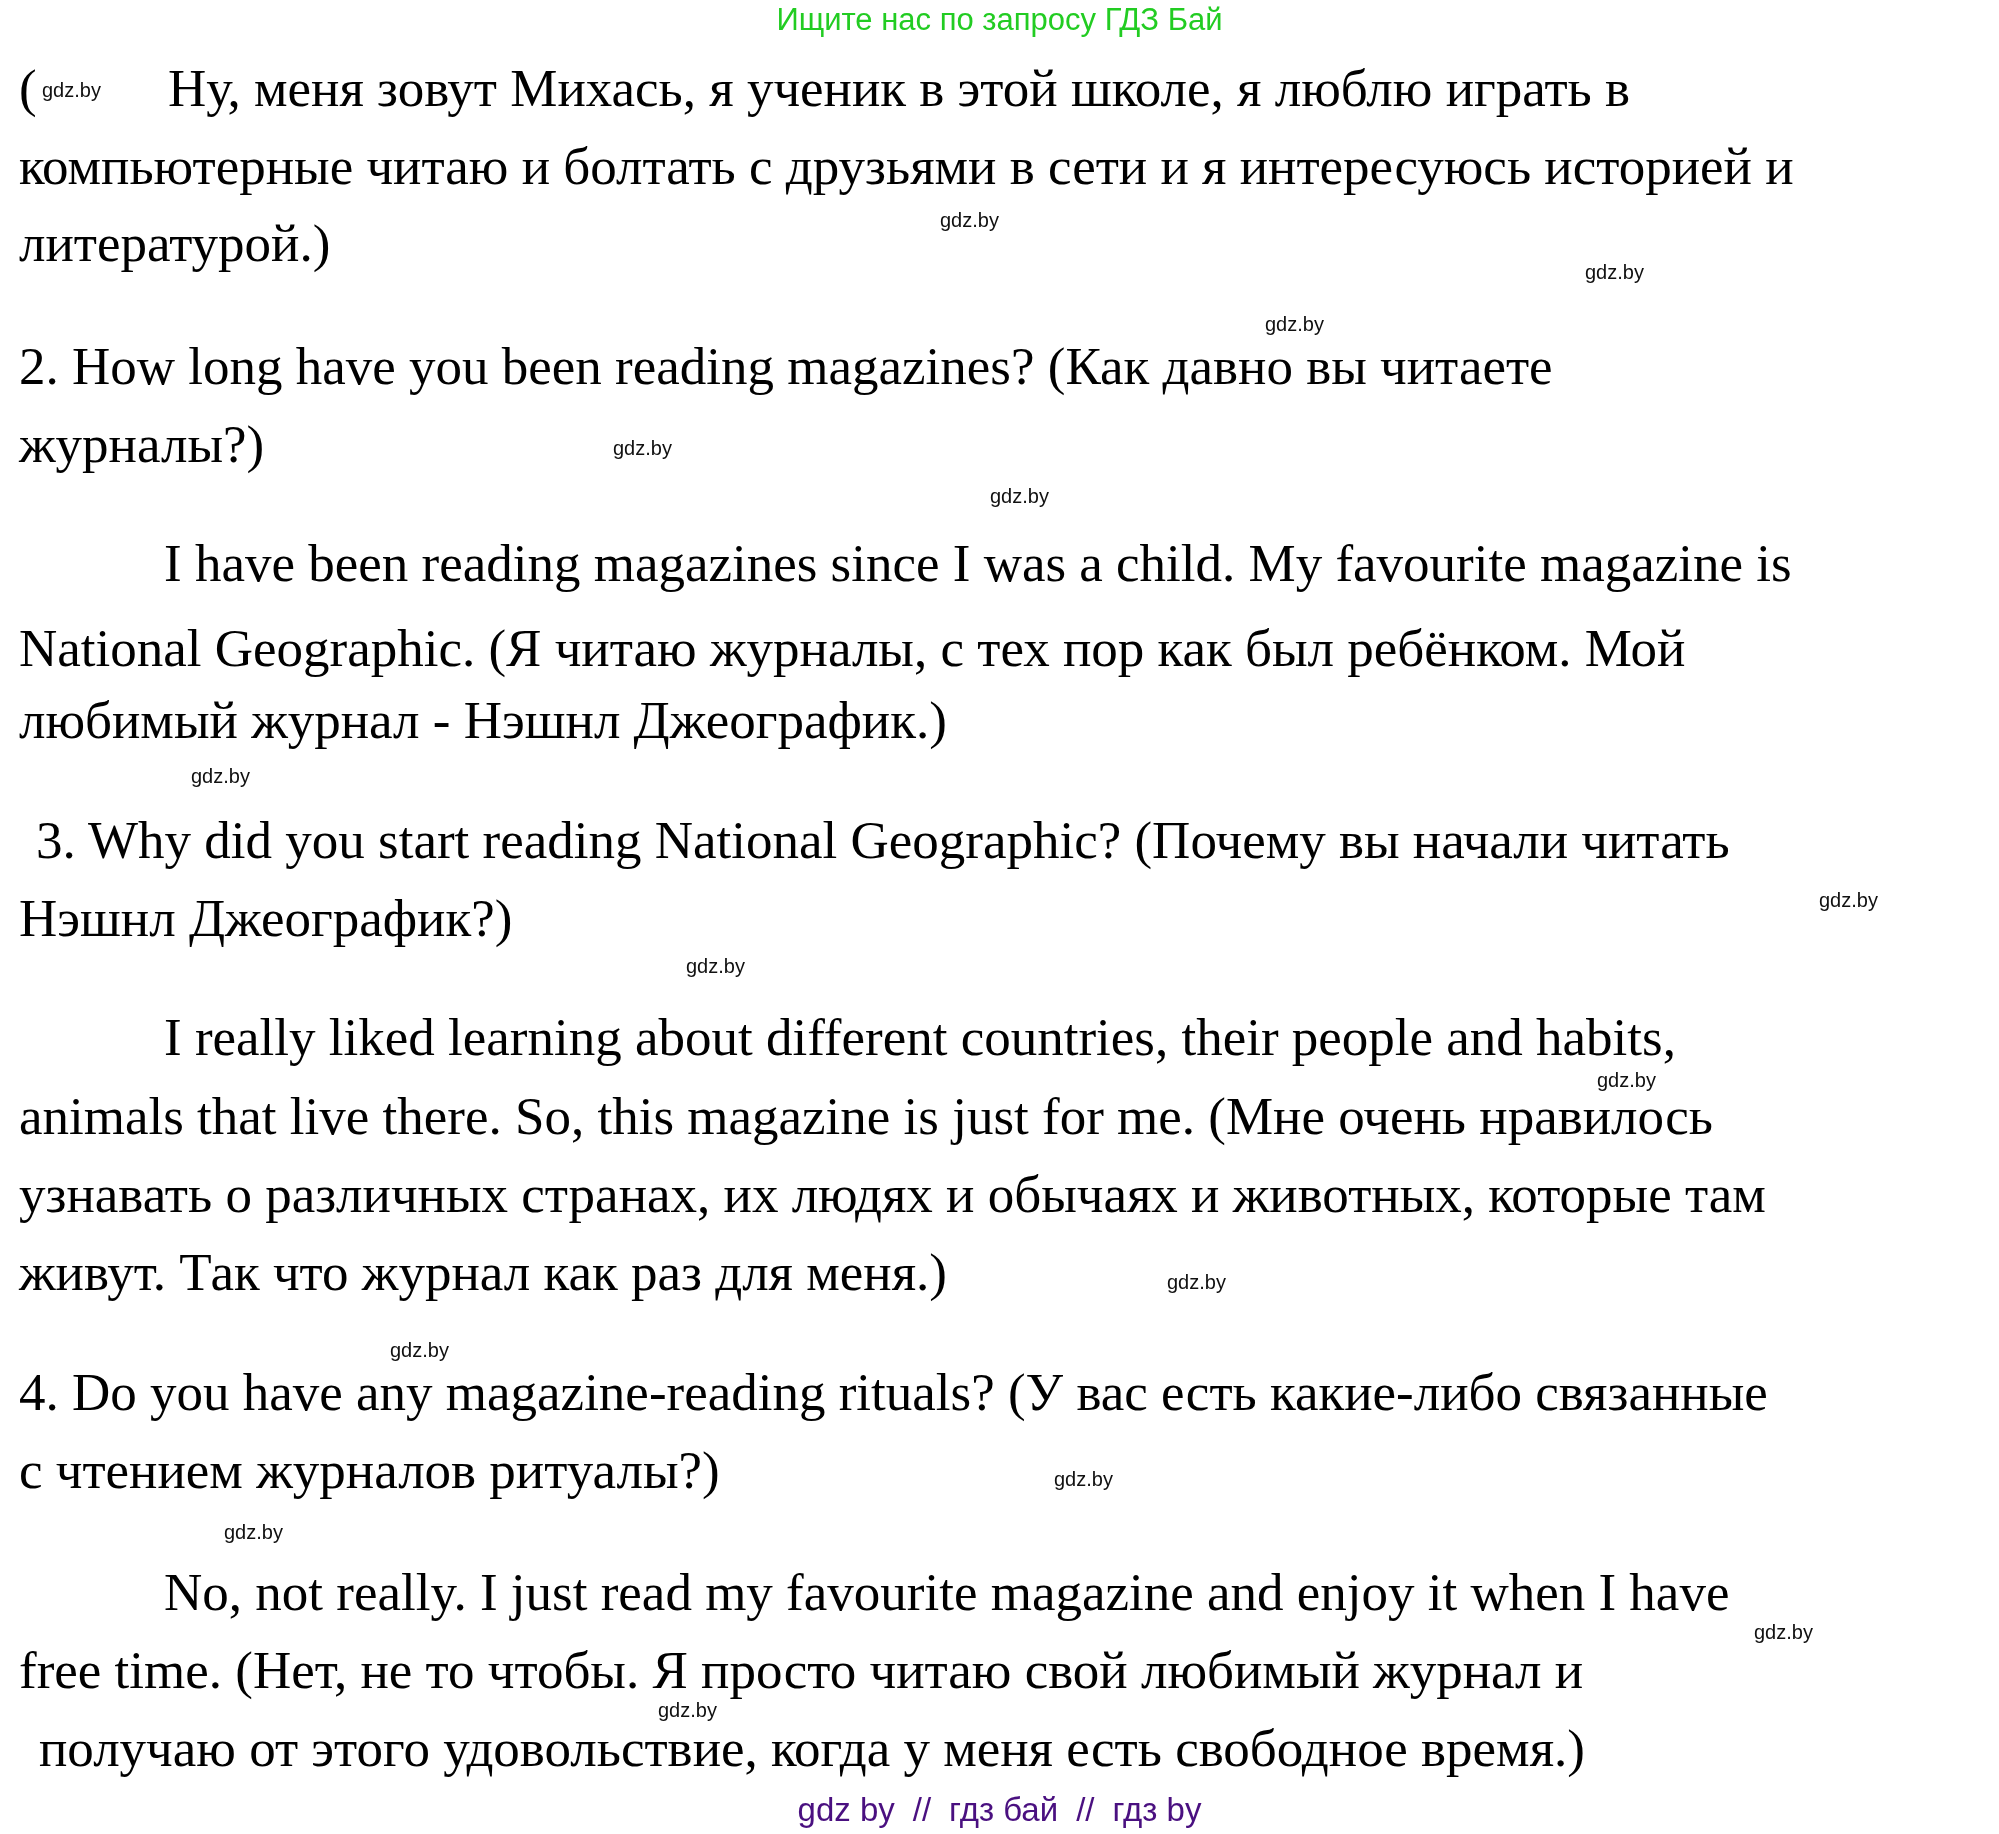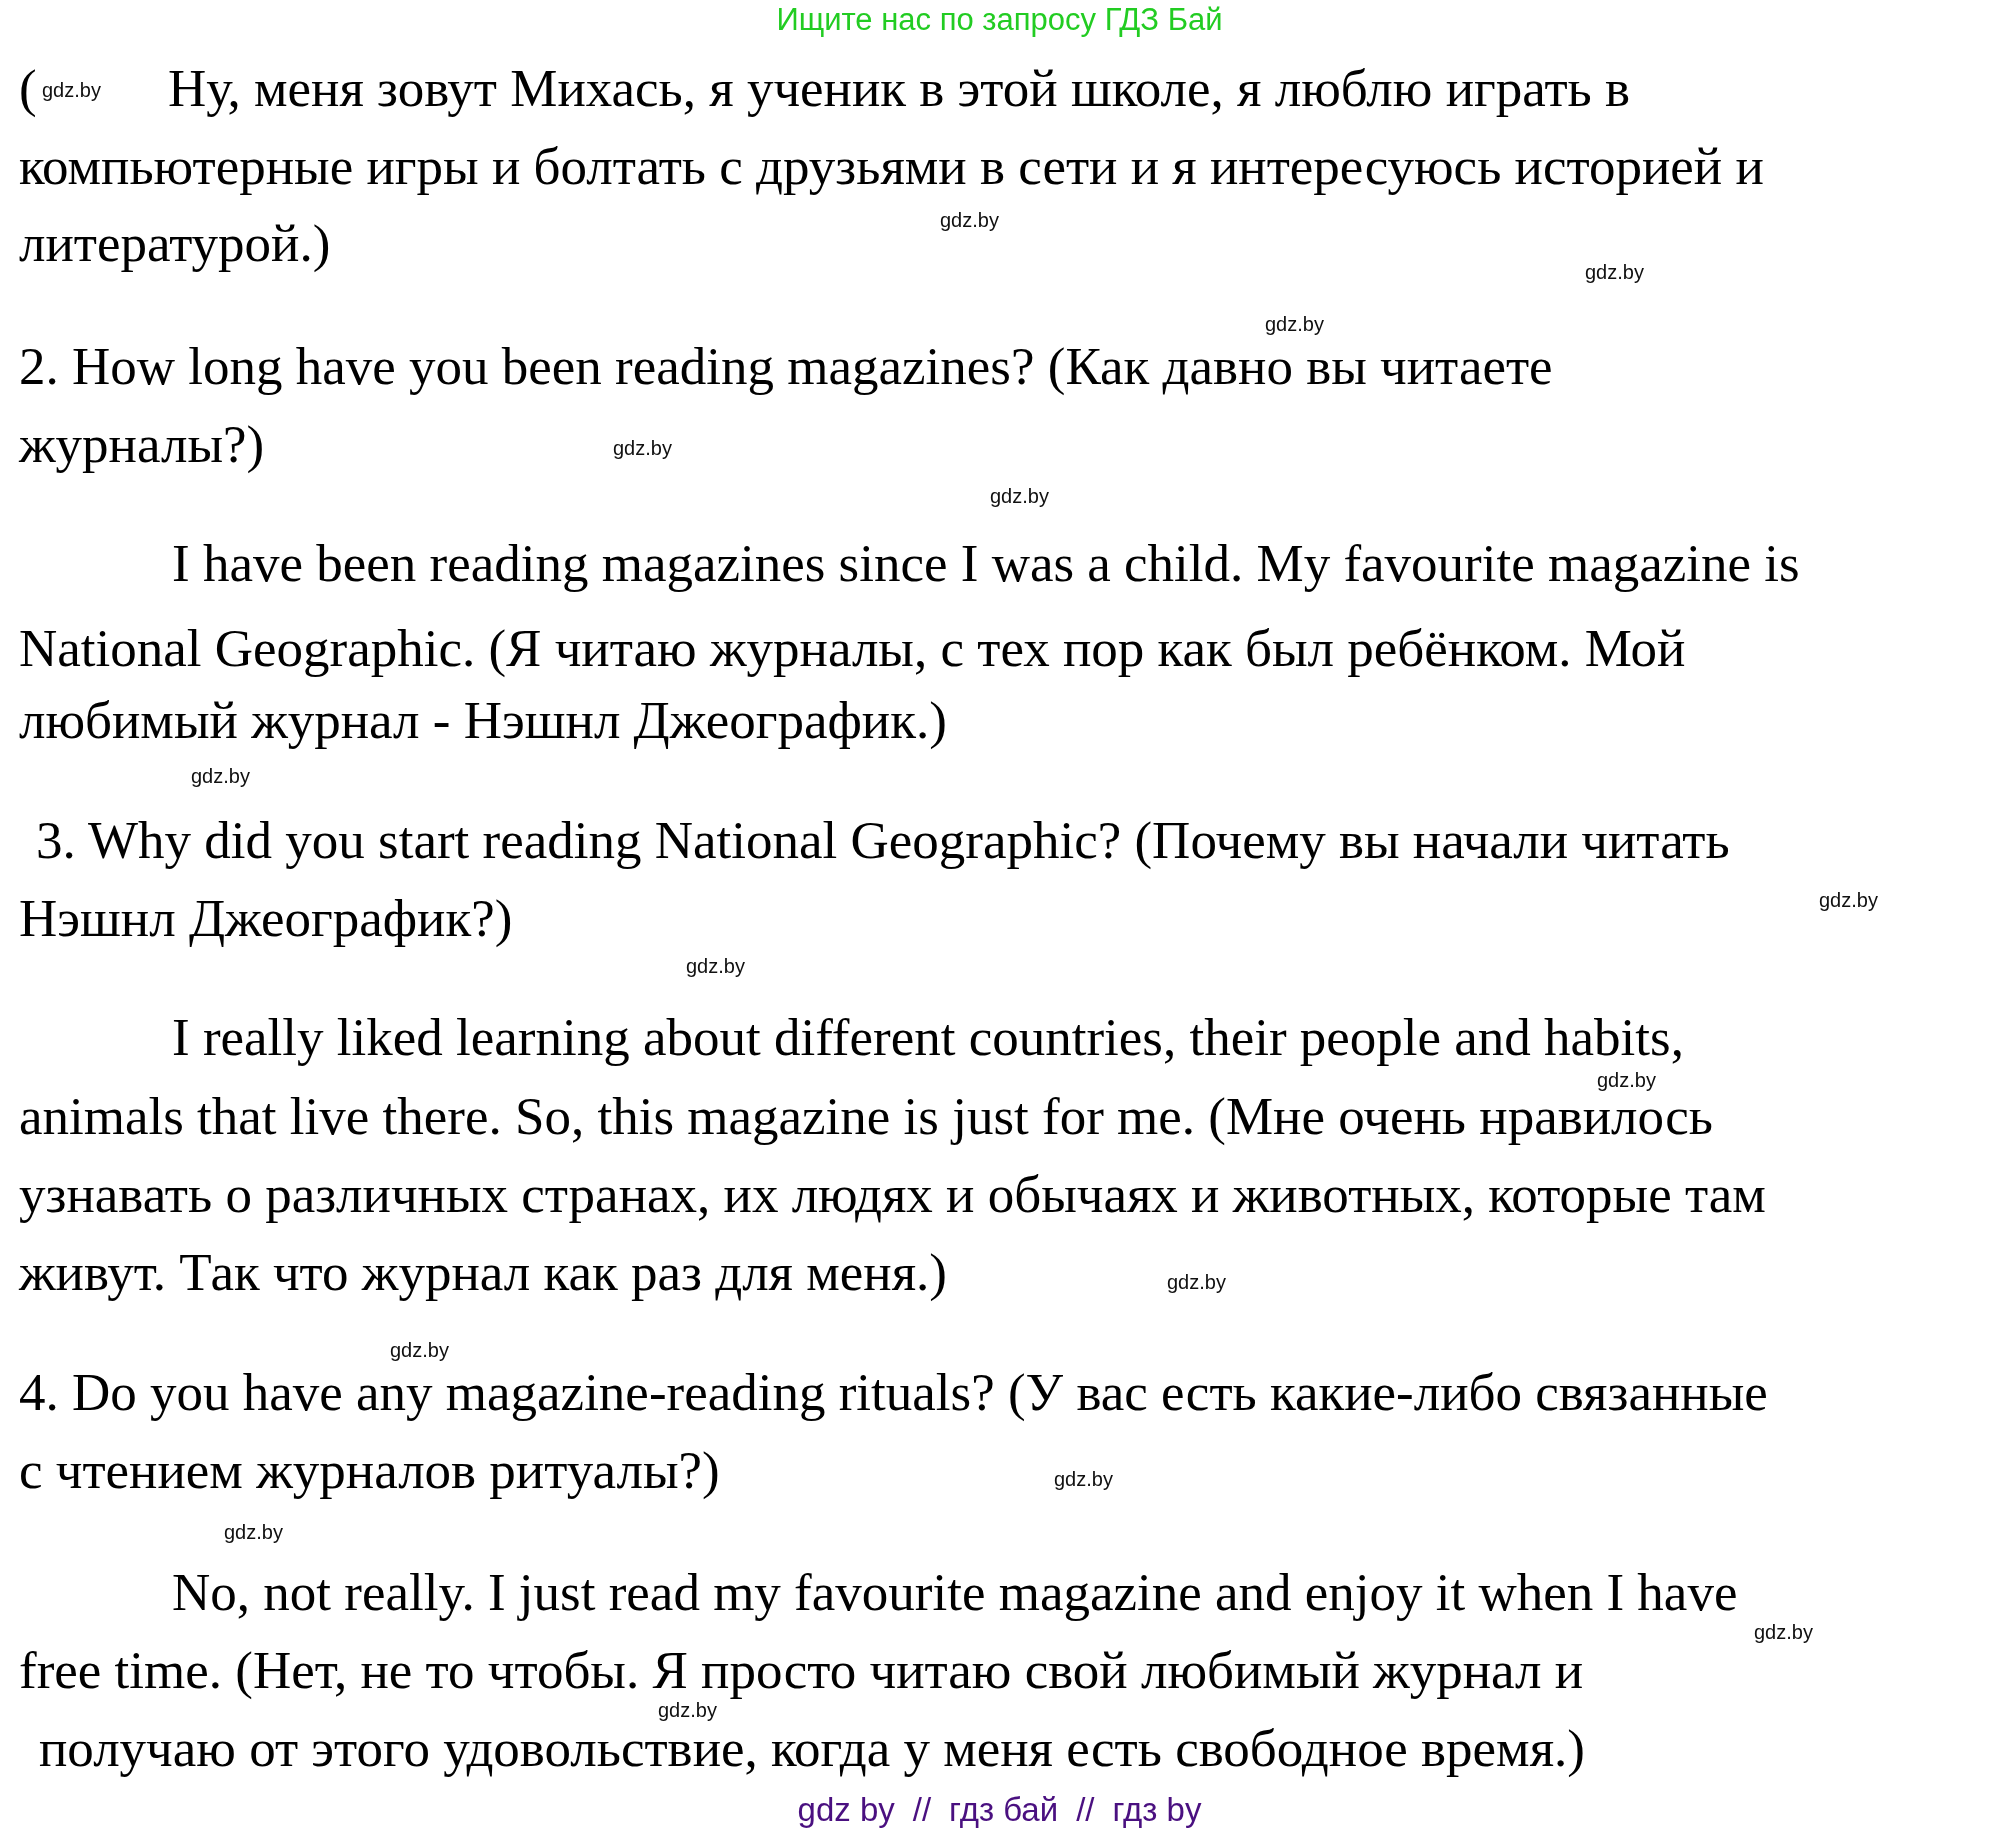--- a/index.html
+++ b/index.html
@@ -6,41 +6,41 @@
   body { width: 1999px; height: 1834px; position: relative; overflow: hidden; }
   .banner {
     position: absolute; left: 0; top: 2px; width: 1999px; text-align: center;
     font-family: "Liberation Sans", sans-serif; font-size: 31px; color: #22cc22;
   }
   .line {
     position: absolute; left: 19px; white-space: nowrap;
     font-family: "Liberation Serif", serif; font-size: 53px; color: #000000;
     line-height: 60px;
   }
-  .line.indent { left: 172px; }
+  .line.indent { left: 164px; }
   .wm {
     position: absolute; white-space: nowrap;
     font-family: "Liberation Sans", sans-serif; font-size: 20px; color: #111111;
     line-height: 32px;
   }
   .footer {
     position: absolute; left: 0; top: 1812px; width: 1999px; text-align: center;
     font-family: "Liberation Sans", sans-serif; font-size: 33px; color: #4a1080;
     line-height: 36px; transform: translateY(-20px);
   }
   .footer span.sep { padding: 0 18px; }
 </style>
 </head>
 <body>
 
 <div class="banner">Ищите нас по запросу ГДЗ Бай</div>
 
 <div class="line" style="top:58px;">(</div>
 <div class="line" style="top:58px; left:168px;">Ну, меня зовут Михась, я ученик в этой школе, я люблю играть в</div>
-<div class="line" style="top:136px;">компьютерные игры и болтать с друзьями в сети и я интересуюсь историей и</div>
+<div class="line" style="top:136px;">компьютерные читаю и болтать с друзьями в сети и я интересуюсь историей и</div>
 <div class="line" style="top:213px;">литературой.)</div>
 
 <div class="line" style="top:336px;">2. How long have you been reading magazines? (Как давно вы читаете</div>
 <div class="line" style="top:414px;">журналы?)</div>
 
 <div class="line indent" style="top:533px;">I have been reading magazines since I was a child. My favourite magazine is</div>
 <div class="line" style="top:618px;">National Geographic. (Я читаю журналы, с тех пор как был ребёнком. Мой</div>
 <div class="line" style="top:690px;">любимый журнал - Нэшнл Джеографик.)</div>
 
 <div class="line" style="top:810px;margin-left:17px;">3. Why did you start reading National Geographic? (Почему вы начали читать</div>

